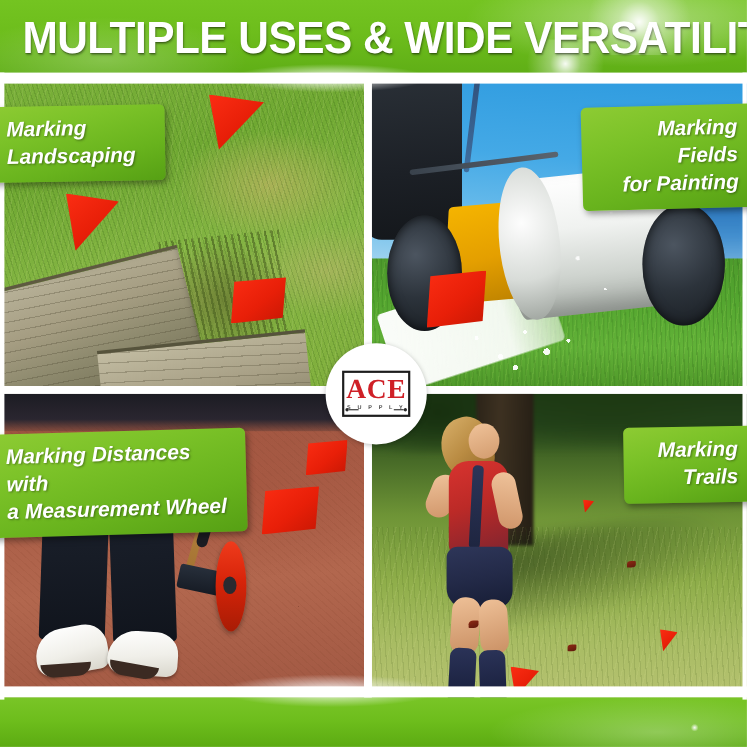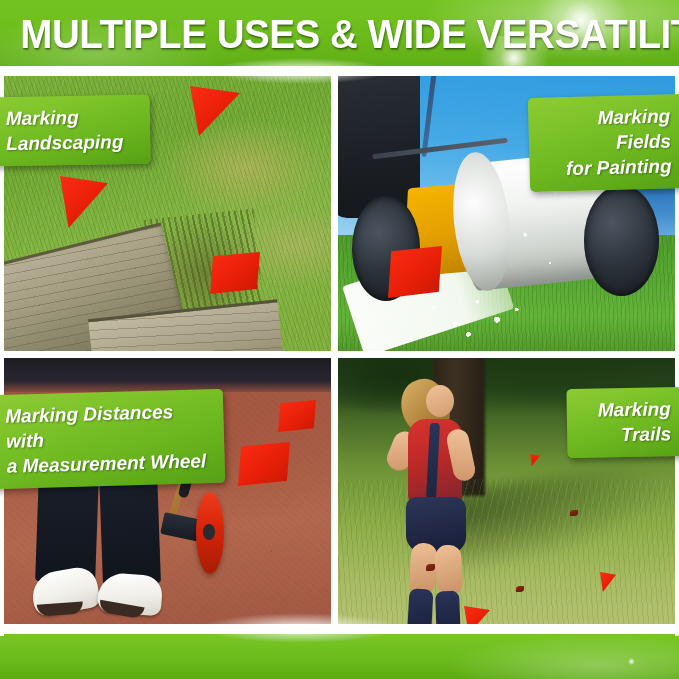--- a/index.html
+++ b/index.html
@@ -621,20 +621,30 @@
 
   <div class="label label-tl">Marking
 Landscaping</div>
   <div class="label label-tr">Marking Fields
 for Painting</div>
   <div class="label label-bl">Marking Distances with
 a Measurement Wheel</div>
   <div class="label label-br">Marking
 Trails</div>
 
+  <div class="logo-badge">
+    <div class="logo-inner">
+      <div class="logo-ace">ACE</div>
+      <div class="logo-supply">S U P P L Y</div>
+      <div class="logo-sep logo-sep-l"></div>
+      <div class="logo-sep logo-sep-r"></div>
+      <div class="logo-dot logo-dot-l"></div>
+      <div class="logo-dot logo-dot-r"></div>
+    </div>
+  </div>
 
   <div class="footer-seam"></div>
   <div class="footer">
     <div class="footer-dot"></div>
   </div>
   <div class="footer-glow"></div>
 
 </div>
 
 </body></html>

